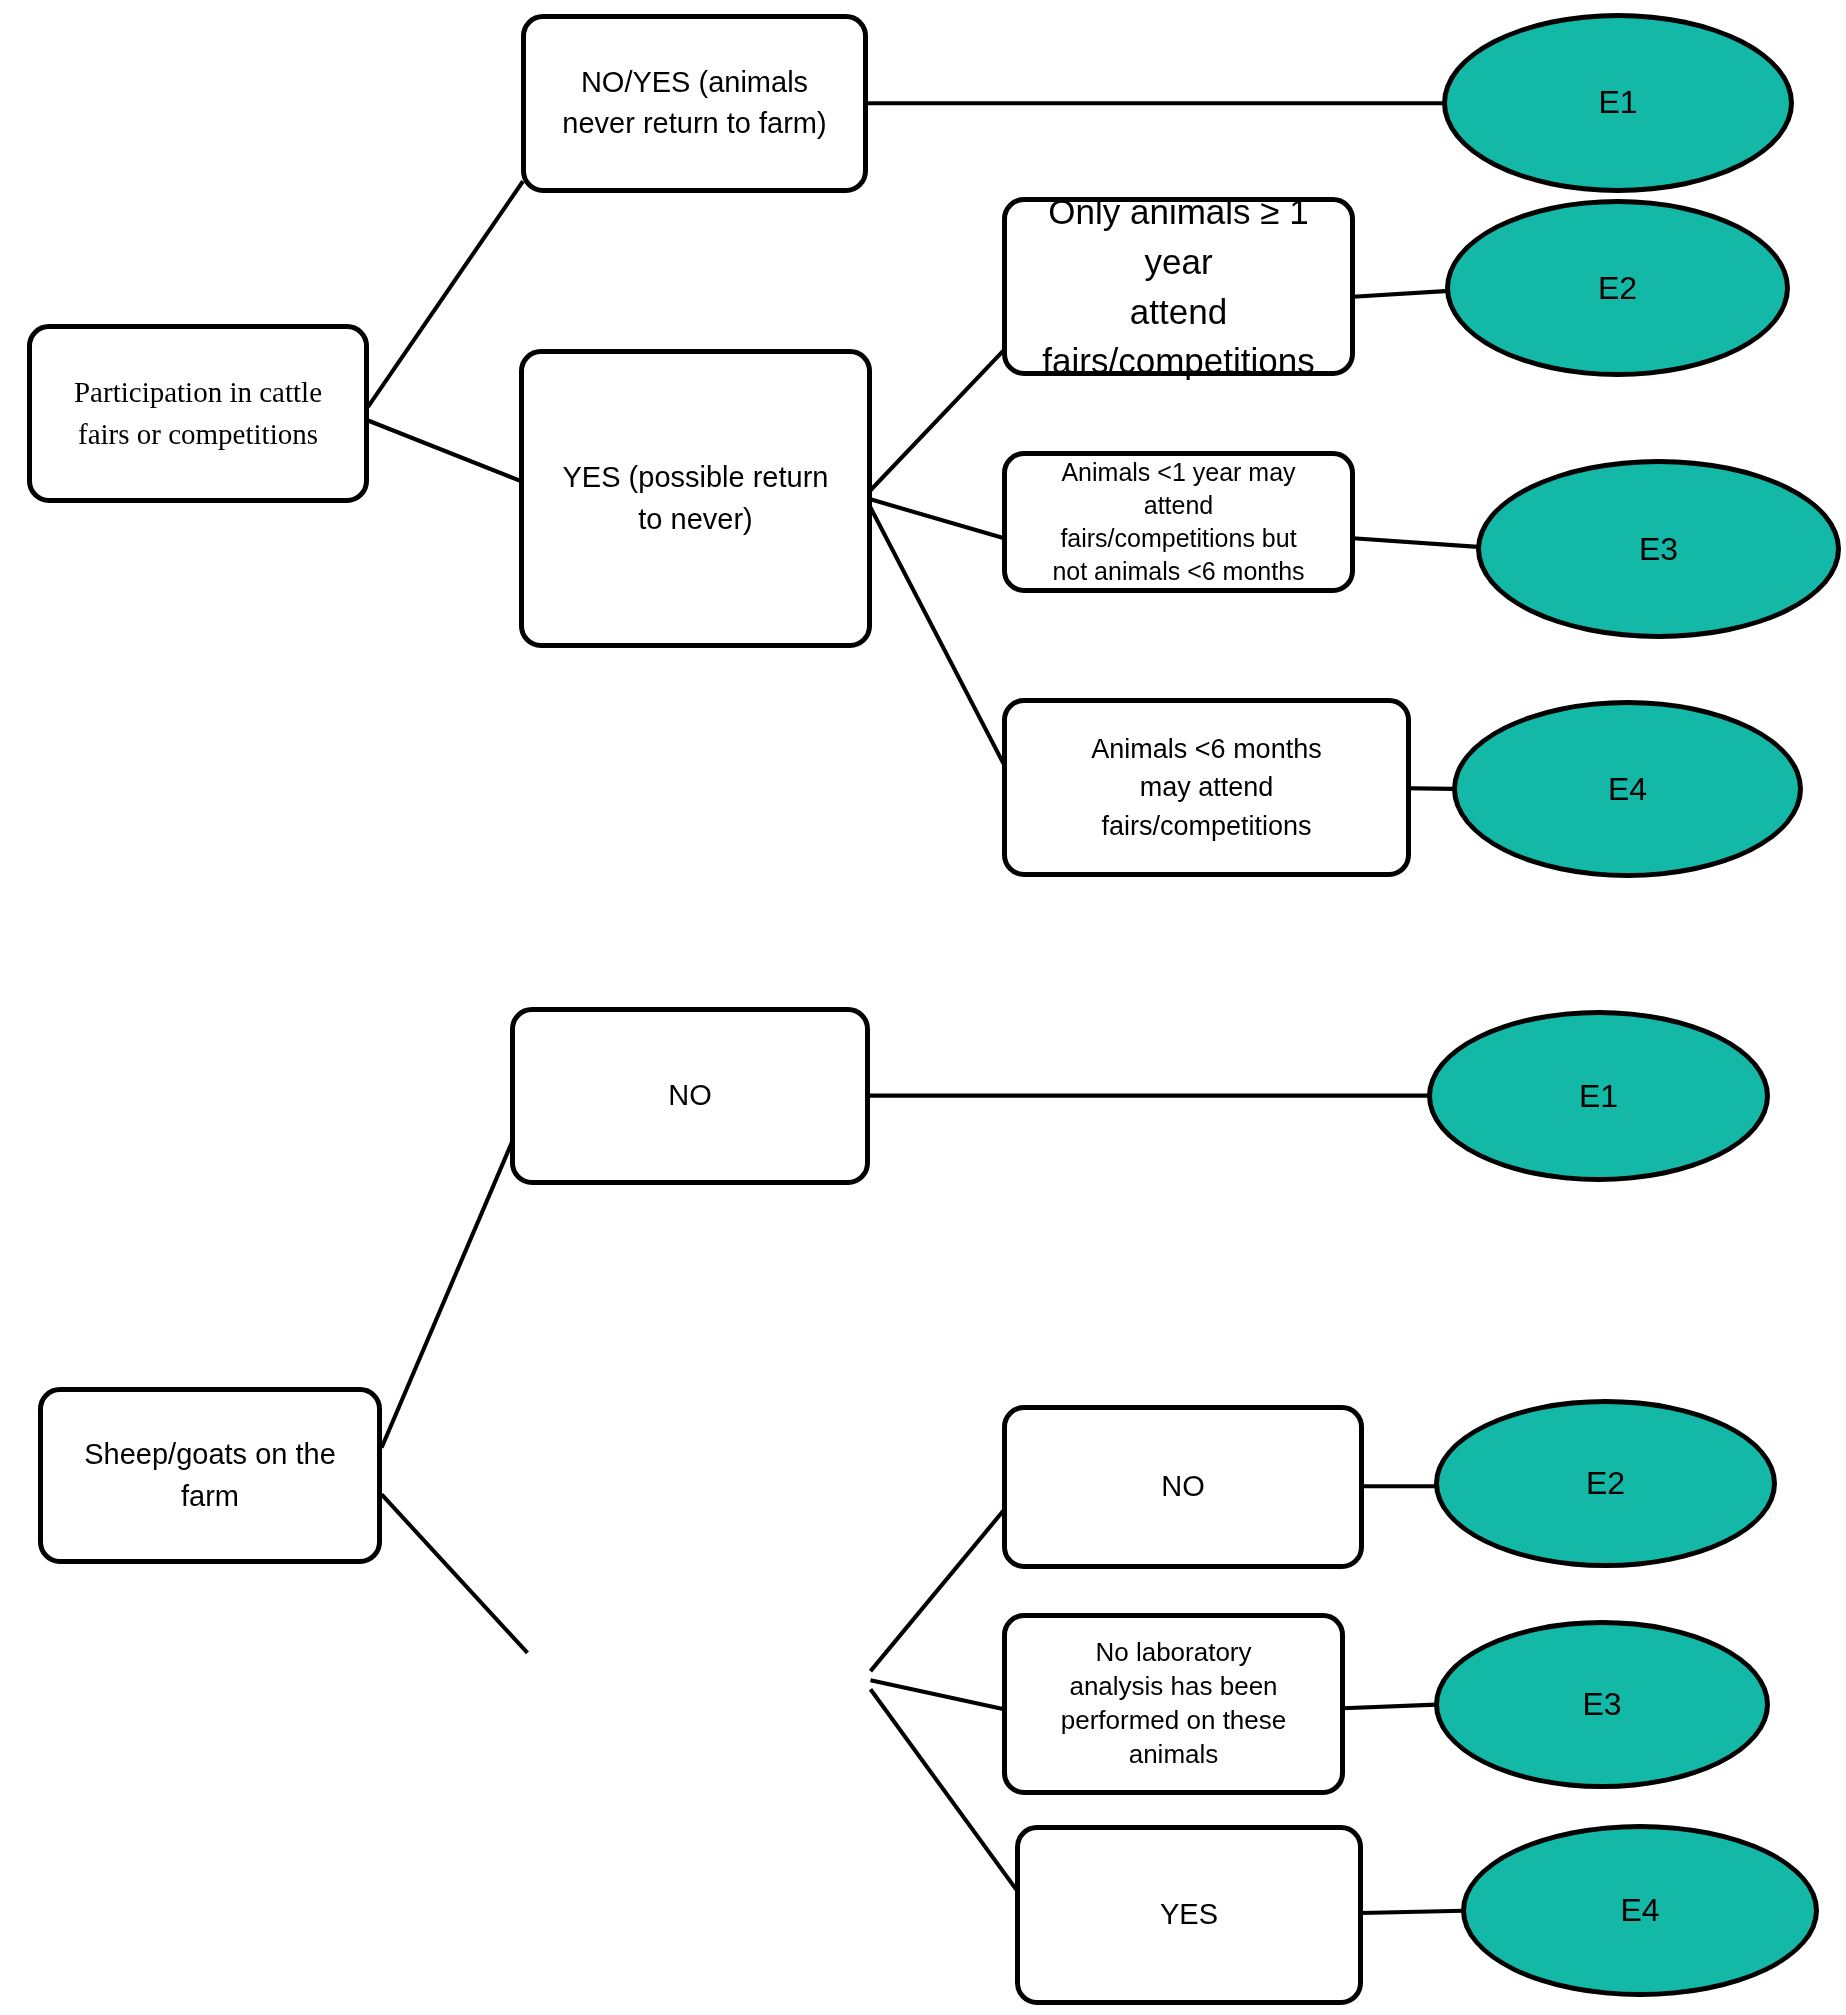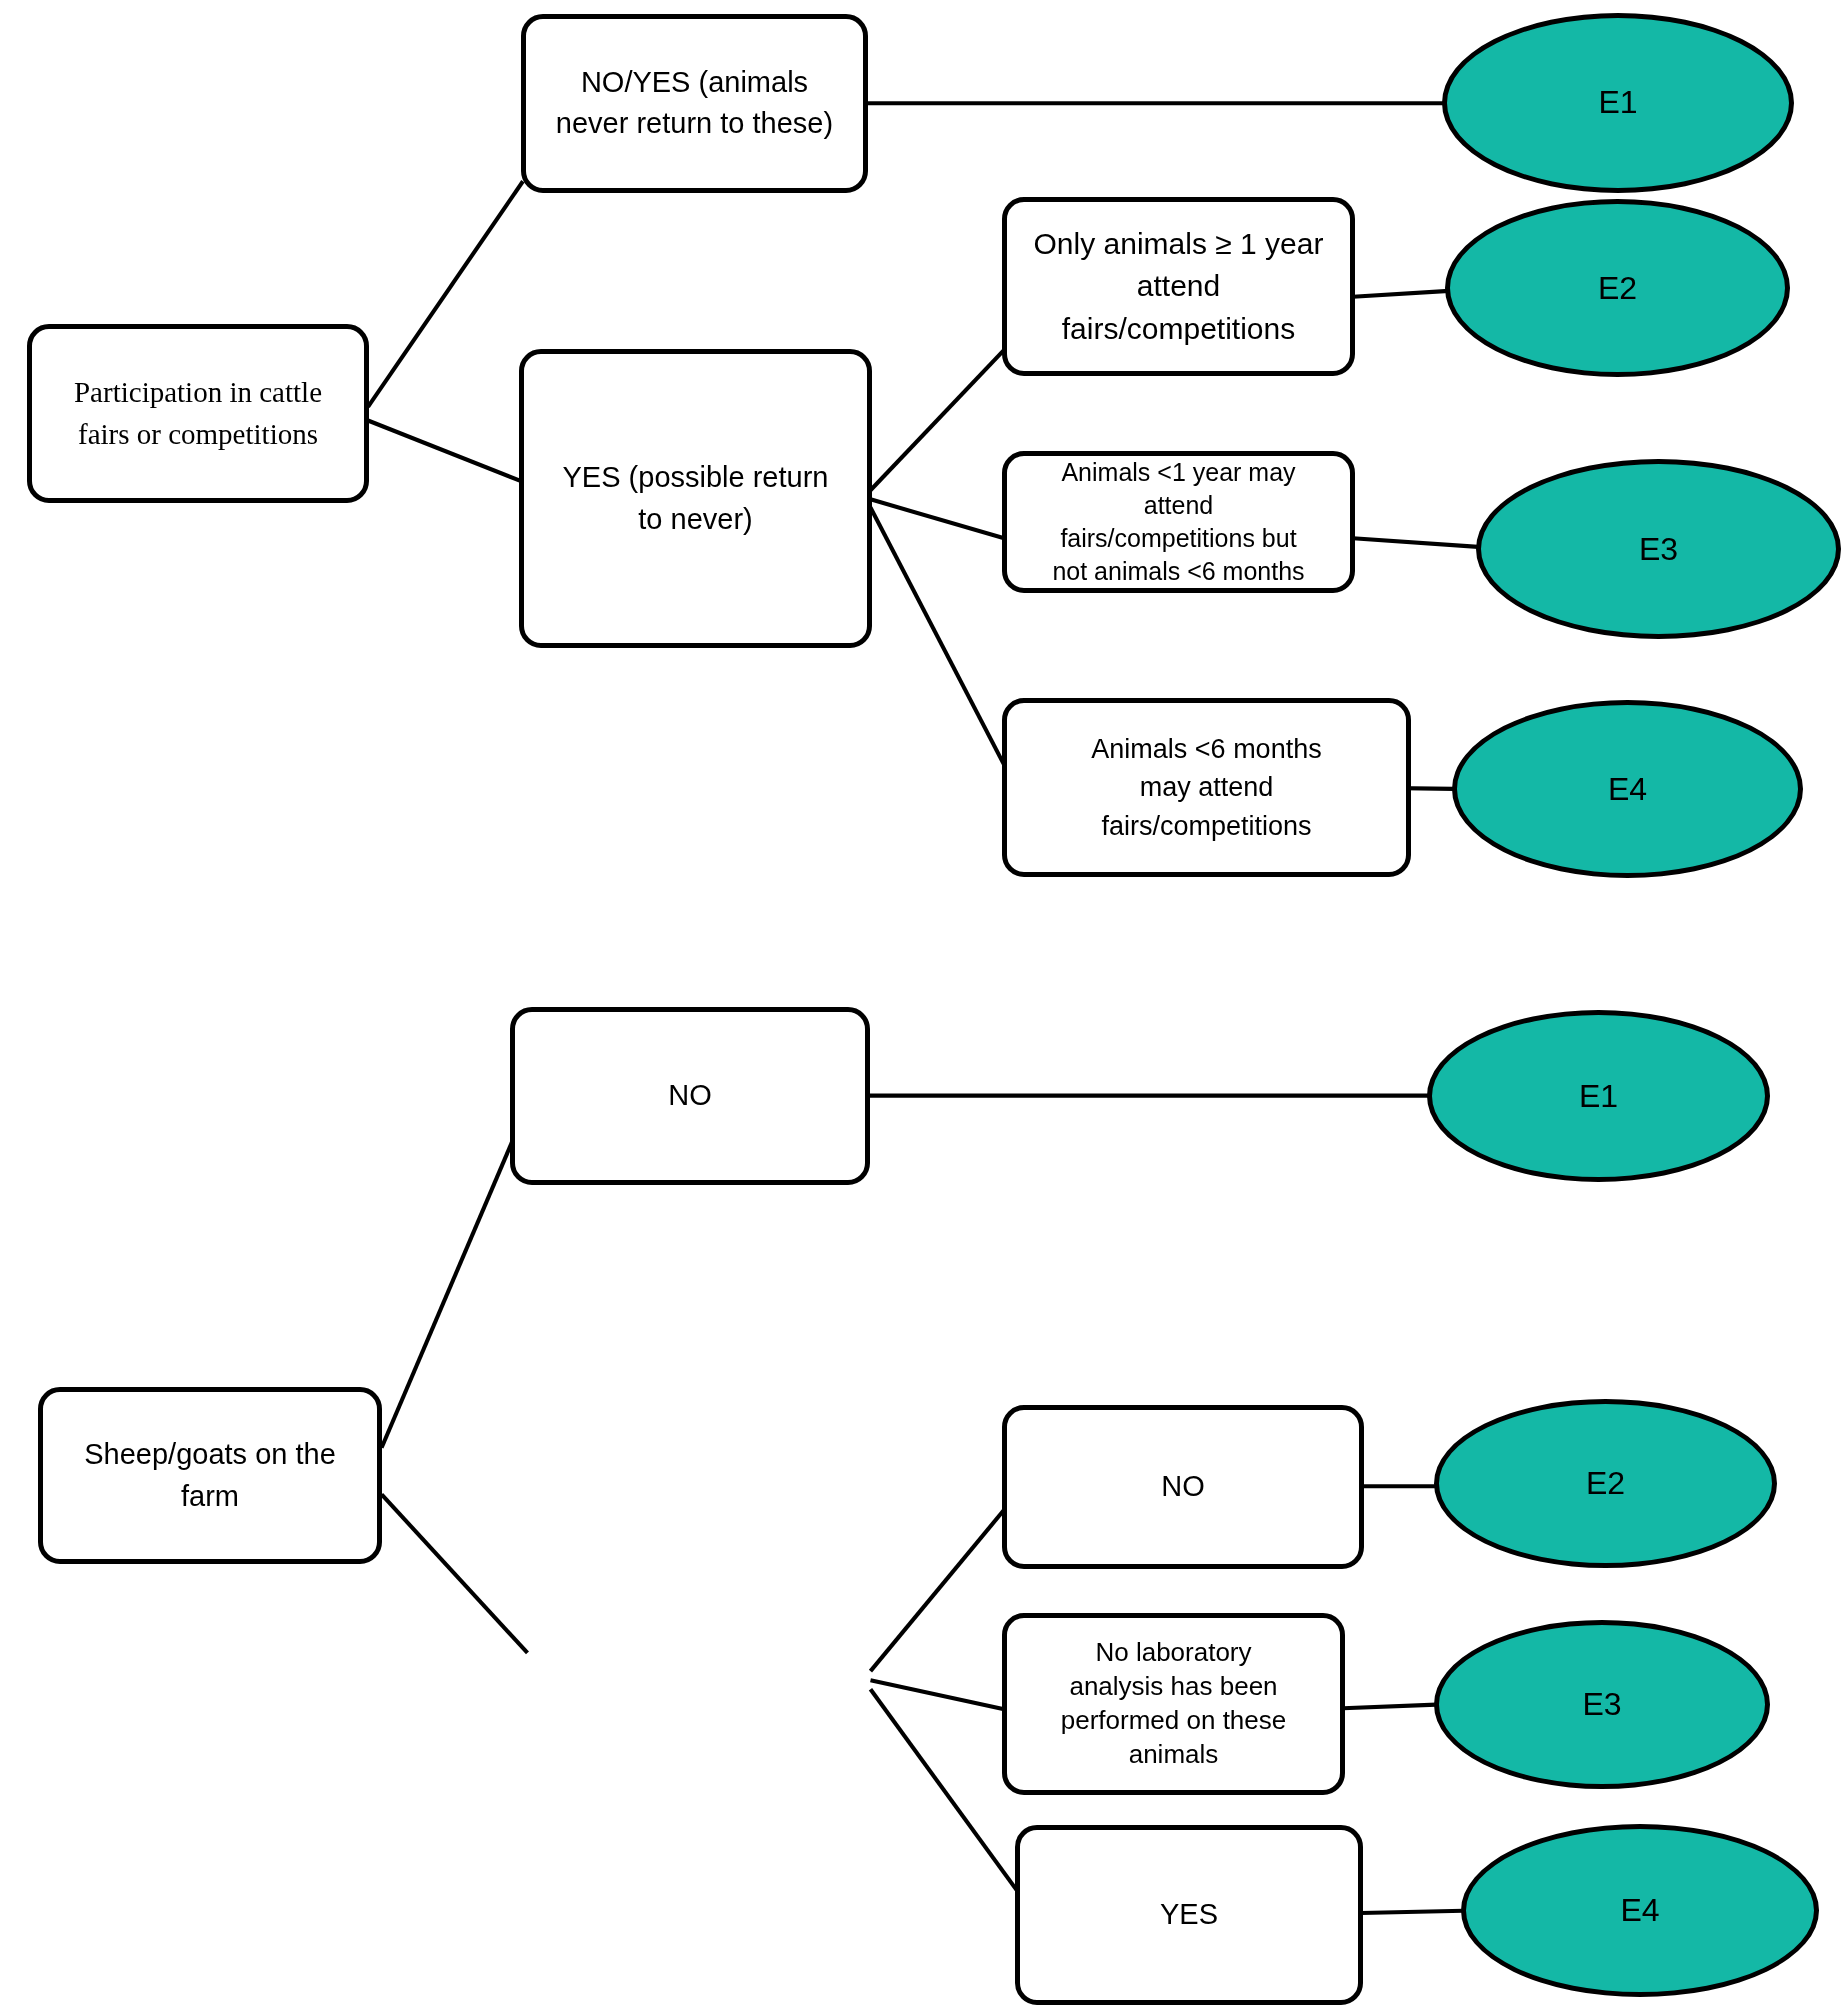--- a/index.html
+++ b/index.html
@@ -74,26 +74,26 @@
     <line x1="1921" y1="3728" x2="2244" y2="4172"></line>
     <line x1="3006" y1="3280" x2="3170" y2="3280"></line>
     <line x1="2964" y1="3770" x2="3170" y2="3762"></line>
     <line x1="3004" y1="4222" x2="3230" y2="4217"></line>
   </svg>
 
   <div class="node" style="left:27px; top:324px; width:342px; height:179px;font-family:Liberation Serif, serif;">Participation in cattle
 fairs or competitions</div>
 
   <div class="node" style="left:521px; top:13.6px; width:347px; height:179px;">NO/YES (animals
-never return to these)</div>
+never return to farm)</div>
 
   <div class="node" style="left:519px; top:349px; width:353px; height:299px;">YES (possible return
 to never)</div>
 
-  <div class="node" style="left:1002px; top:197px; width:353px; height:179px; font-size:30px;">Only animals ≥ 1 year
+  <div class="node" style="left:1002px; top:197px; width:353px; height:179px; font-size:35px;">Only animals ≥ 1 year
 attend
 fairs/competitions</div>
 
   <div class="node" style="left:1002px; top:451px; width:353px; height:142px; font-size:25px; line-height:1.32;">Animals &lt;1 year may
 attend
 fairs/competitions but
 not animals &lt;6 months</div>
 
   <div class="node" style="left:1002px; top:698px; width:409px; height:179px; font-size:27px;">Animals &lt;6 months
 may attend

